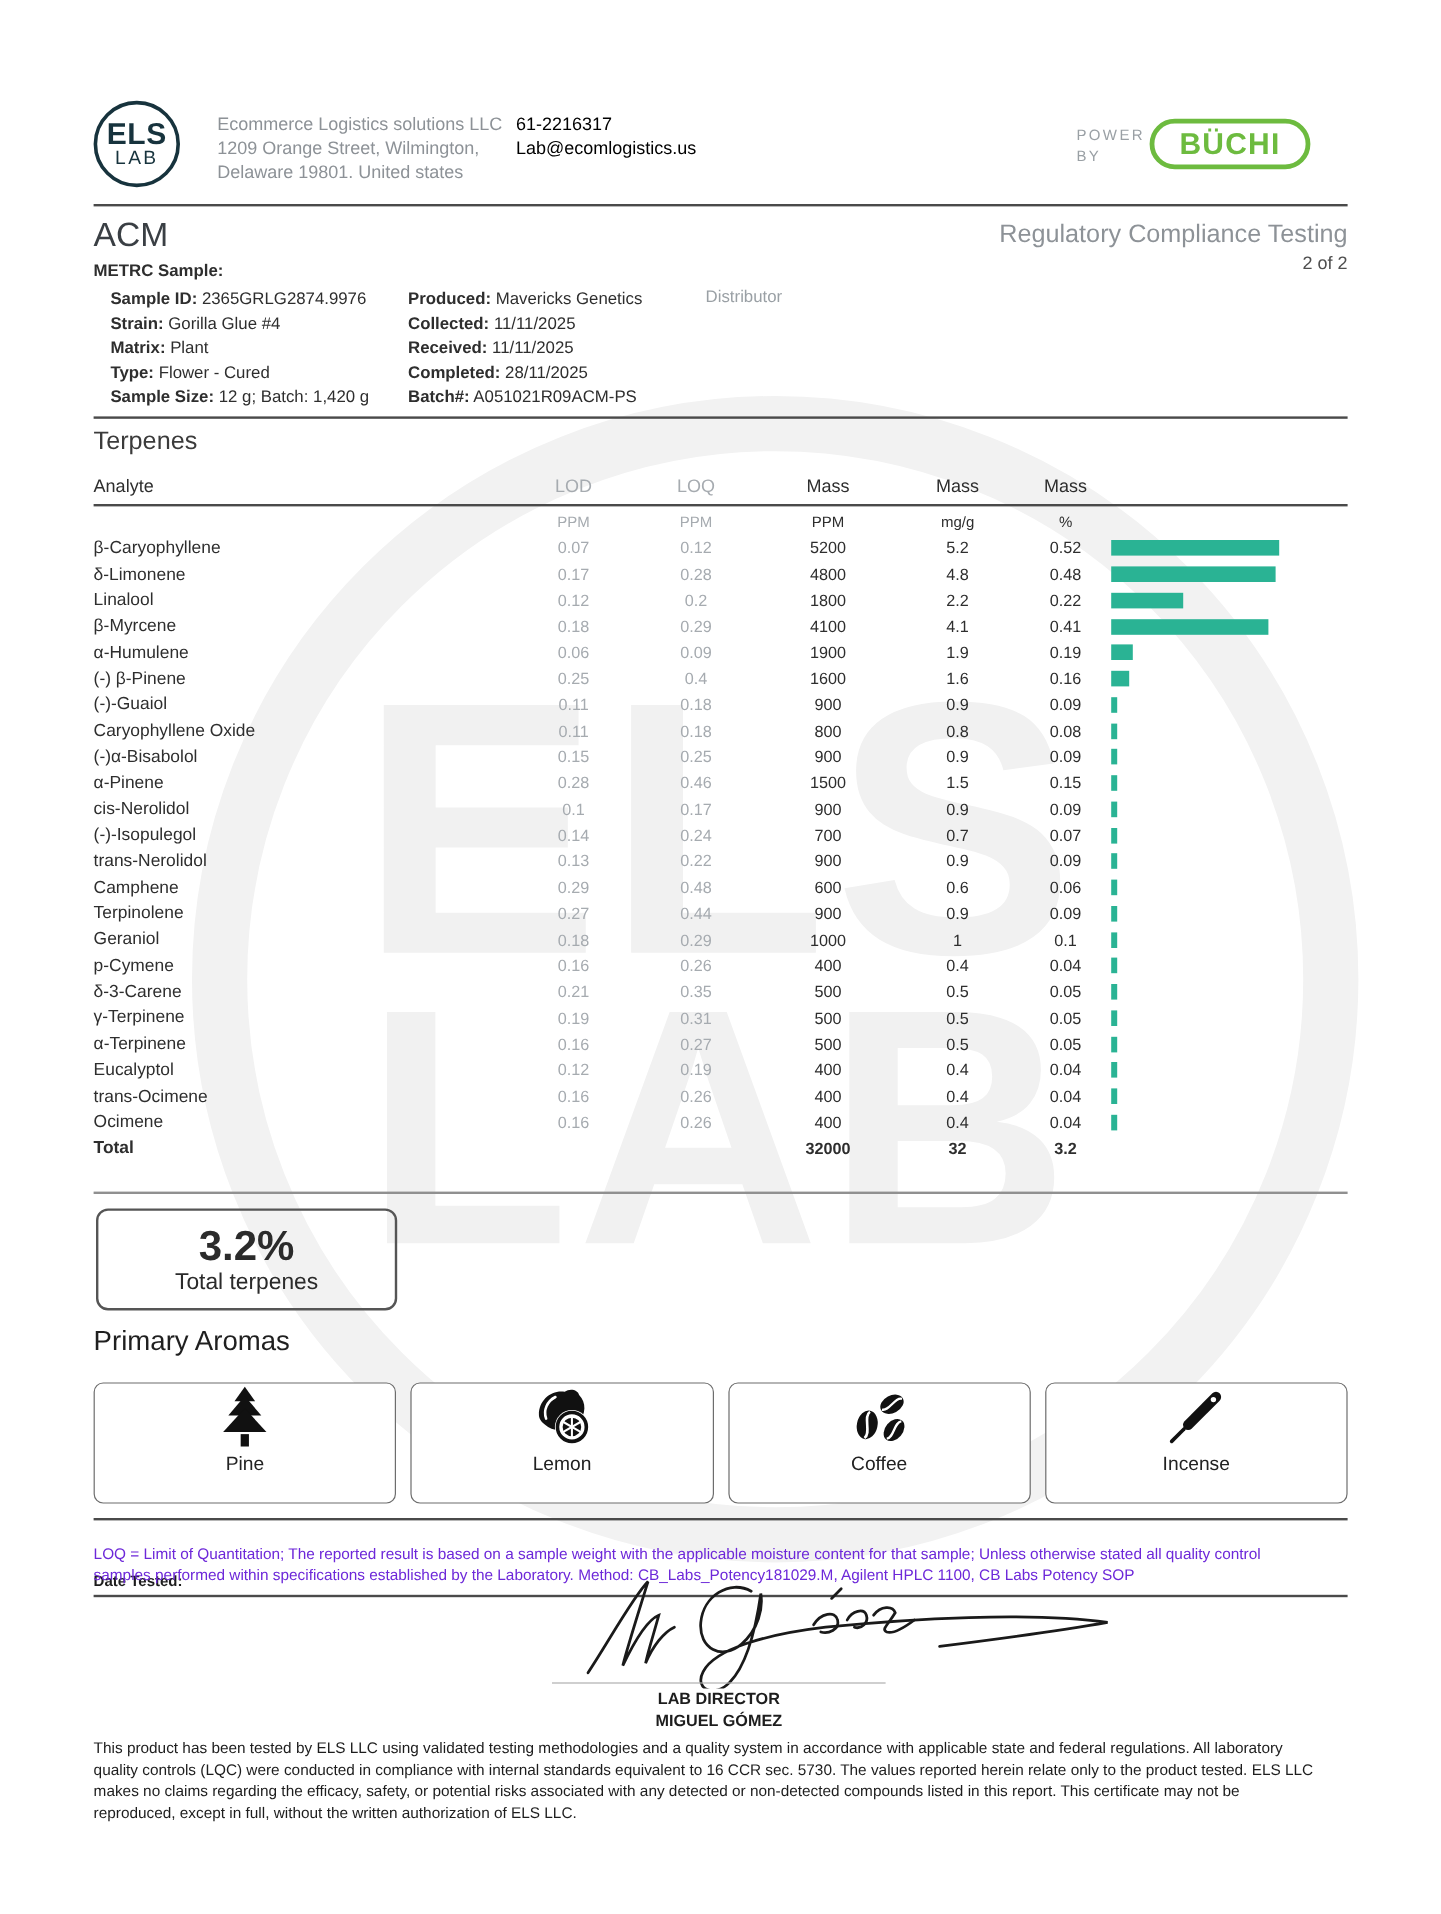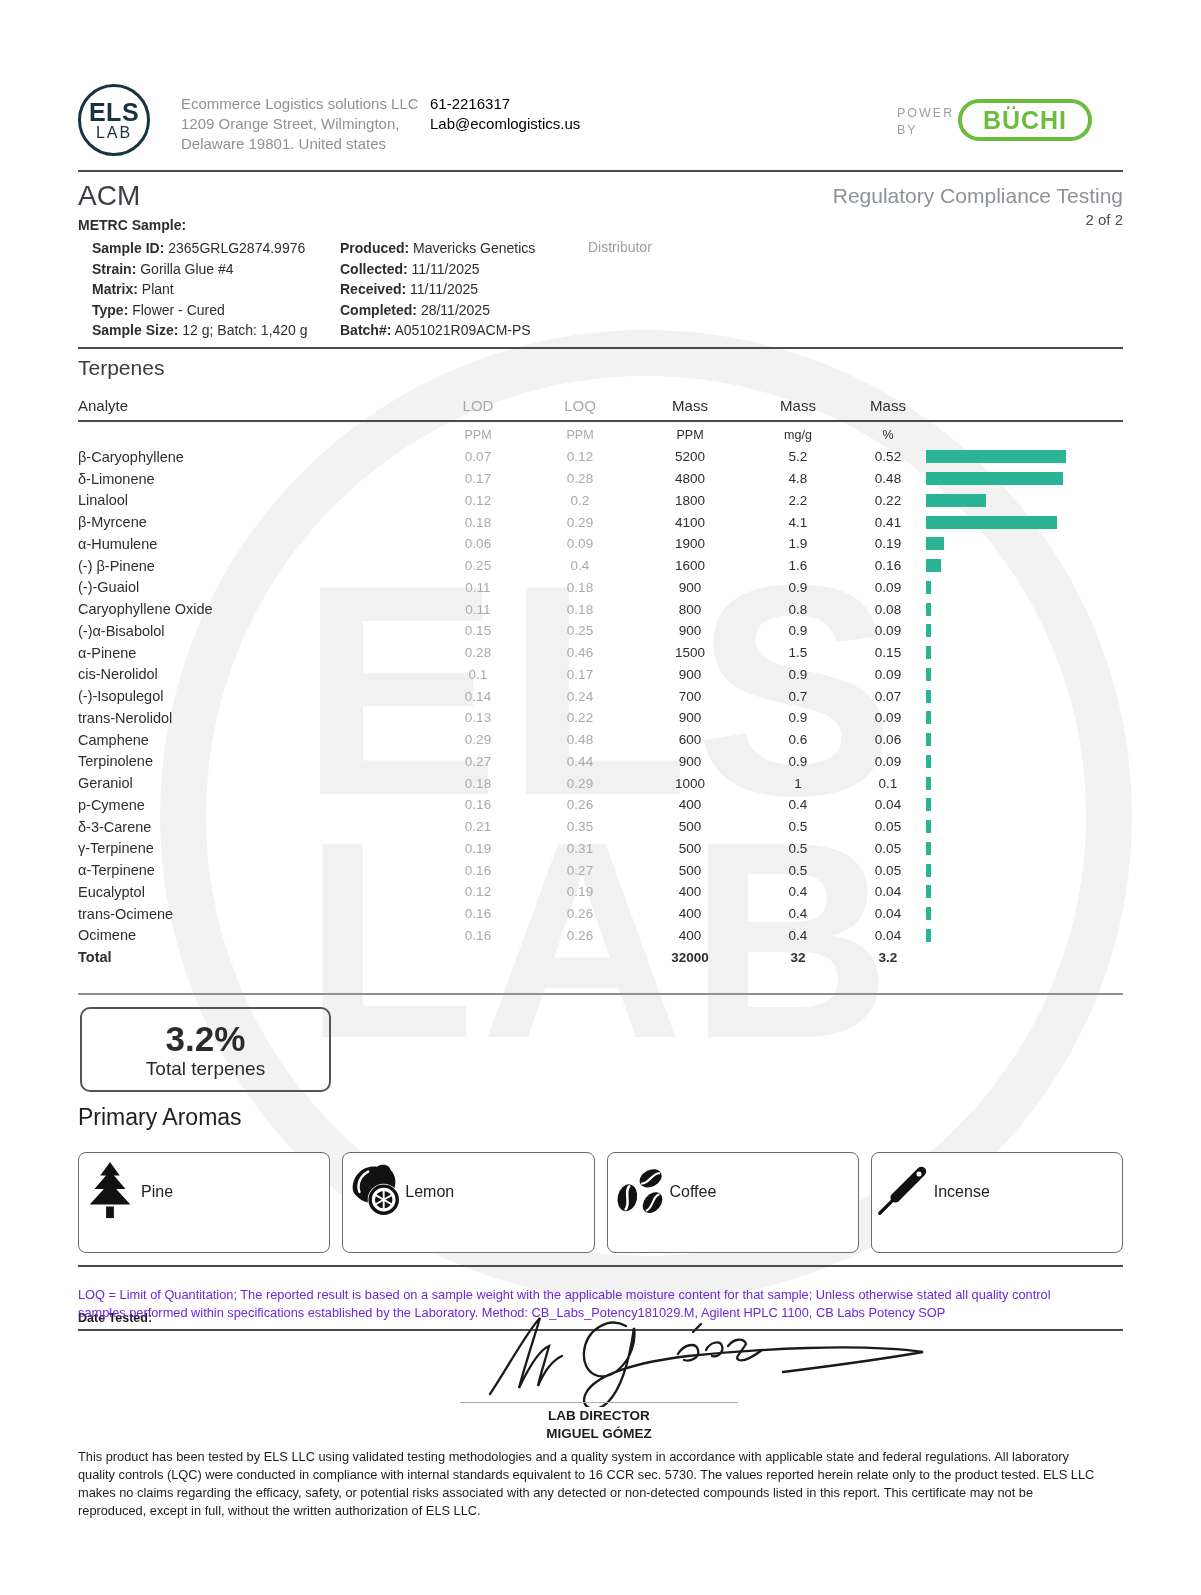--- a/index.html
+++ b/index.html
@@ -52,21 +52,21 @@
   .bar{height:13px;background:#2ab394;}
   
   .totalbox{position:absolute;left:80px;top:1007px;width:247px;height:81px;border:2px solid #555;border-radius:10px;
             display:flex;flex-direction:column;align-items:center;justify-content:center;}
   .totalbox .pct{font-size:35px;font-weight:bold;color:#2b2b2b;line-height:38px;}
   .totalbox .lbl{font-size:19px;font-weight:normal;color:#2b2b2b;}
   
   .aromas-title{position:absolute;left:78px;top:1104px;font-size:23px;color:#1f1f1f;}
   .cards{position:absolute;left:78px;top:1152px;width:1045px;display:flex;gap:12px;}
   .card{flex:1;height:101px;border:1.4px solid #6d6d6d;border-radius:8px;background:#fff;
-        display:flex;flex-direction:row;align-items:center;justify-content:flex-start;padding-bottom:22px;box-sizing:border-box;}
+        display:flex;flex-direction:column;align-items:center;justify-content:flex-start;padding-bottom:22px;box-sizing:border-box;}
   .card svg{margin-bottom:4px;}
   .card .clabel{font-size:16px;color:#222;}
   
   .datetested{position:absolute;left:78px;top:1271px;font-size:12.5px;font-weight:bold;color:#1d1d1d;margin-top:40px;}
   .loqnote{position:absolute;left:78px;top:1286px;width:1010px;font-size:12.8px;line-height:17.5px;color:#6d28d9;}
   .sig{position:absolute;left:478px;top:1312px;}
   .sigline{position:absolute;left:460px;top:1402px;width:278px;border-top:1.5px solid #b0b0b0;}
   .director{position:absolute;left:460px;top:1407px;width:278px;text-align:center;font-size:13.5px;font-weight:bold;color:#1d1d1d;line-height:18px;}
   .disclaimer{position:absolute;left:78px;top:1448px;width:1020px;font-size:12.8px;line-height:18px;color:#1d1d1d;}
 </style>

